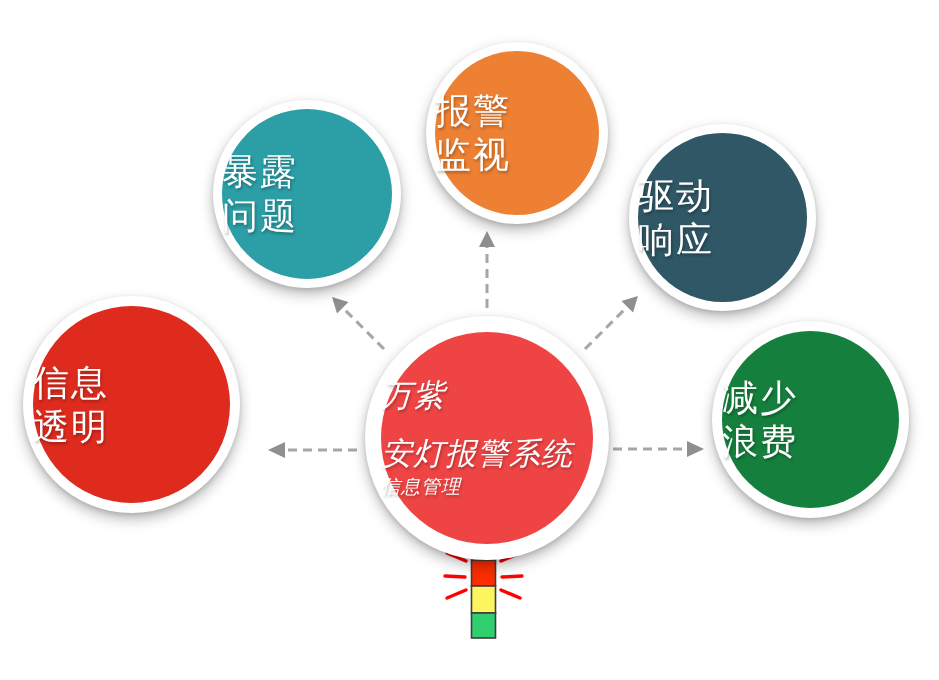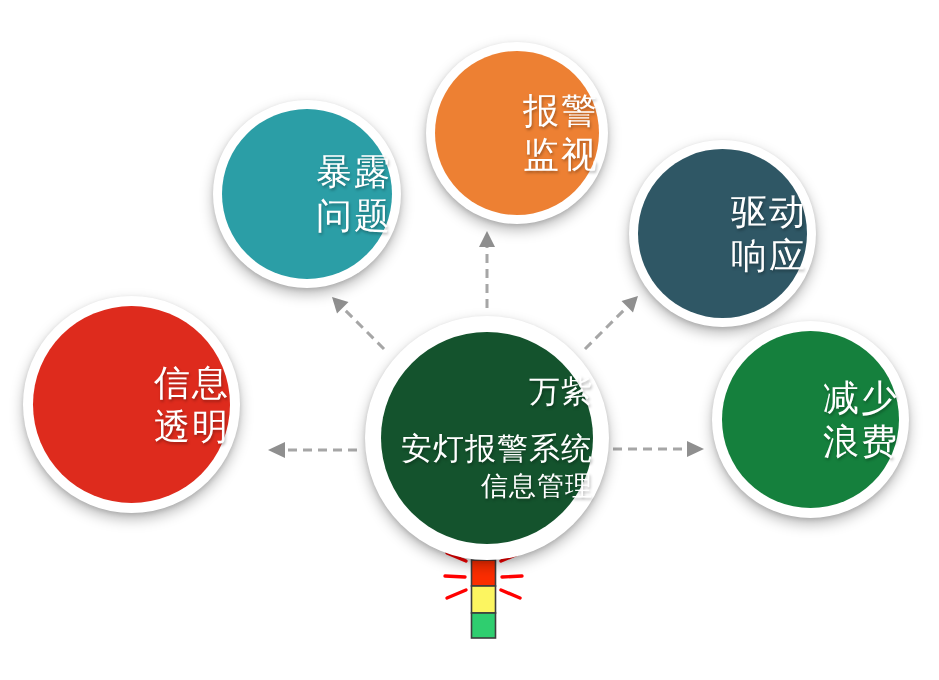--- a/index.html
+++ b/index.html
@@ -23,47 +23,47 @@
     background:#ffffff;
     border-radius:50%;
     box-shadow:0 6px 14px rgba(0,0,0,0.28), 0 2px 4px rgba(0,0,0,0.12);
     display:flex;align-items:center;justify-content:center;
     box-sizing:border-box;
   }
   .face{
     width:100%;height:100%;
     border-radius:50%;
     display:flex;flex-direction:column;
-    align-items:flex-end;justify-content:center;
+    align-items:flex-start;justify-content:center;
     color:#ffffff;
     text-align:center;
   }
   .sat-label{
     font-size:36px;
     line-height:1.22;
     white-space:pre-line;
     letter-spacing:2px;
     text-shadow:1px 2px 3px rgba(0,0,0,0.3);
   }
   
   .node-red   {left:23px;  top:296px; width:217px; height:217px; padding:10px;}
   .node-teal  {left:213px; top:100px; width:188px; height:188px; padding:9px;}
   .node-orange{left:426px; top:42px;  width:182px; height:182px; padding:9px;}
-  .node-slate {left:629px; top:140px; width:187px; height:187px; padding:9px;}
+  .node-slate {left:629px; top:124px; width:187px; height:187px; padding:9px;}
   .node-blue  {left:712px; top:321px; width:197px; height:197px; padding:10px;}
   .node-center{left:365px; top:316px; width:244px; height:244px; padding:16px;}
 
   .center-line{
     text-shadow:1px 2px 3px rgba(0,0,0,0.3);
     letter-spacing:1px;
     line-height:1.15;
   }
   .center-line1{font-size:31px;margin-bottom:22px;}
   .center-line2{font-size:31px;margin-bottom:4px;}
-  .center-line3{font-size:27px;}
+  .center-line3{font-size:19px;}
 </style>
 </head>
 <body>
 
 <div class="canvas">
 
   <svg class="connectors" viewBox="0 0 939 680">
 
     <g>
       <line class="dash" x1="487" y1="308" x2="487" y2="246" stroke="#A6A6A6"></line>
@@ -130,20 +130,20 @@
   </div>
 
   <div class="node node-blue">
     <div class="face" style="background-color: #15803d;">
       <div class="sat-label">减少
 浪费</div>
     </div>
   </div>
 
   <div class="node node-center">
-    <div class="face" style="background-color: #14532d;">
+    <div class="face" style="background-color: #ef4444; font-style: italic;">
       <div class="center-line center-line1">万紫</div>
       <div class="center-line center-line2">安灯报警系统</div>
       <div class="center-line center-line3">信息管理</div>
     </div>
   </div>
 
 </div>
 
 </body></html>

